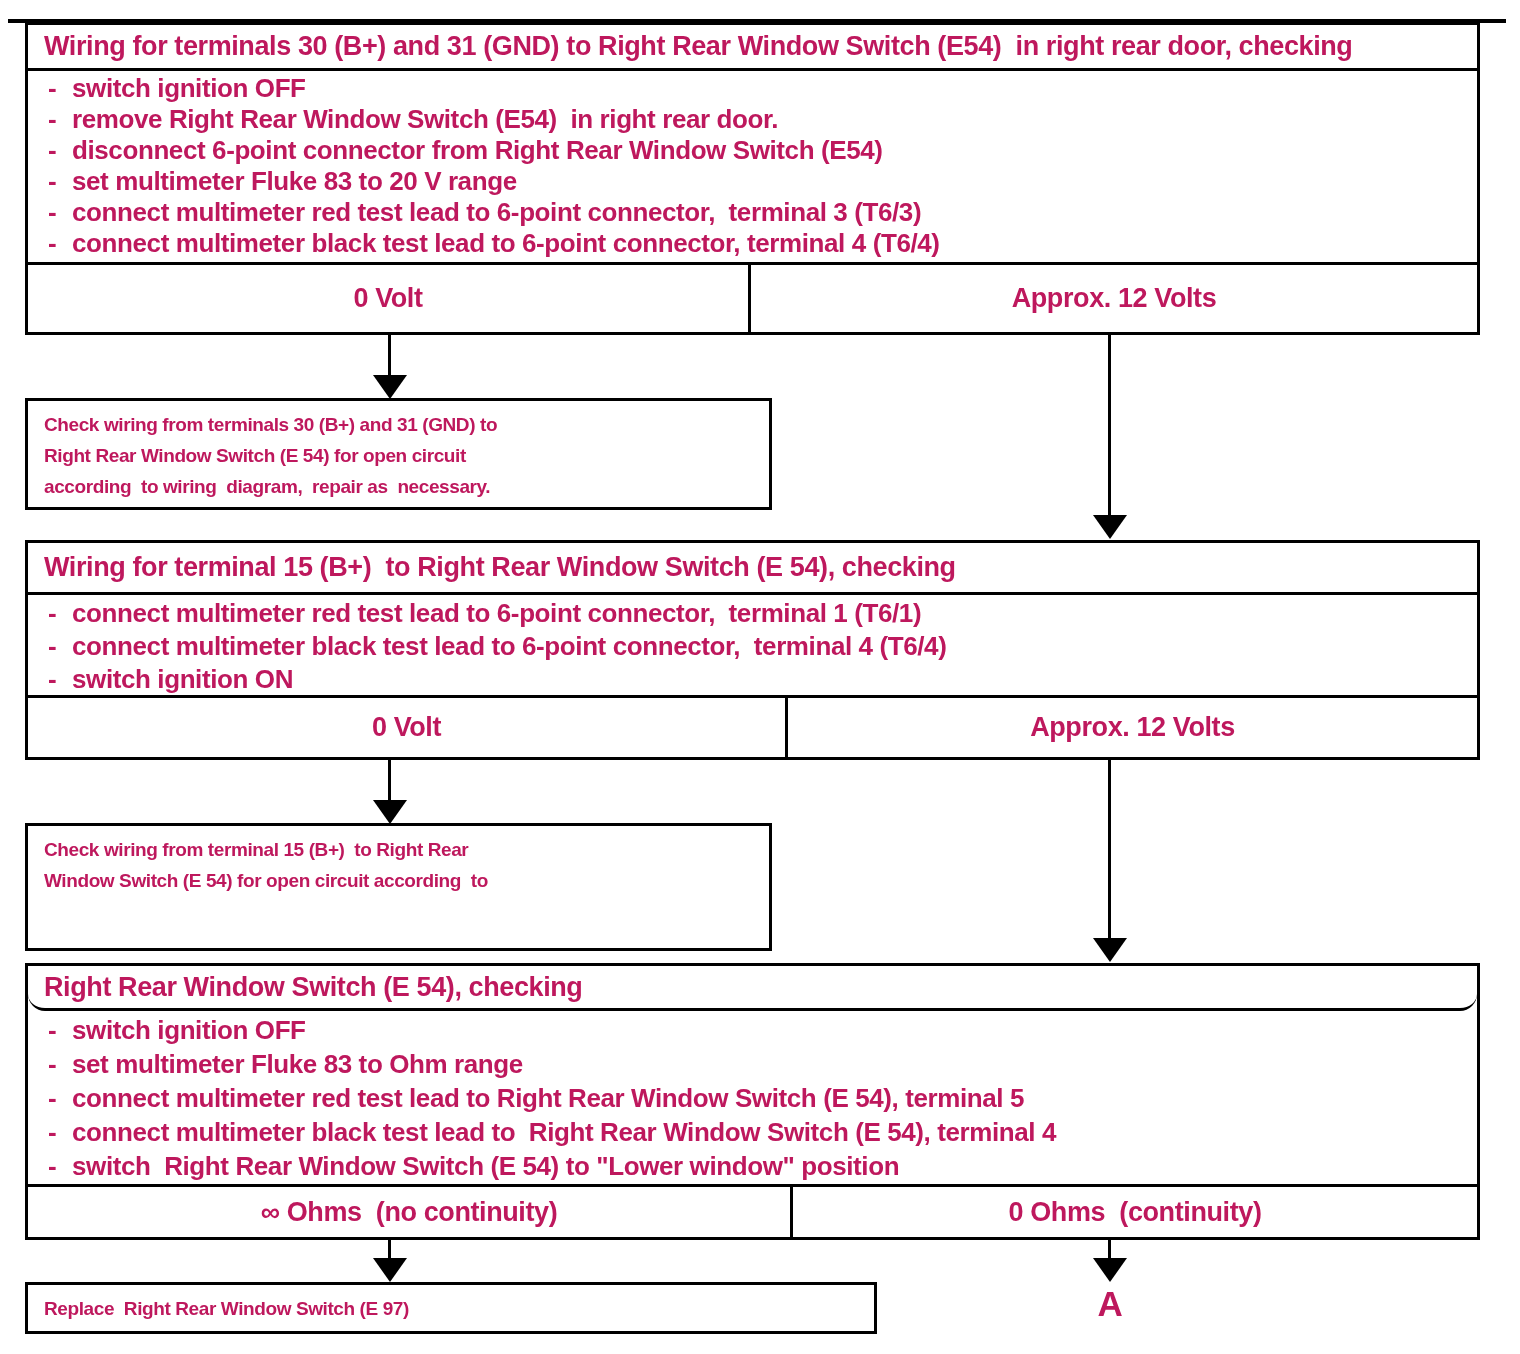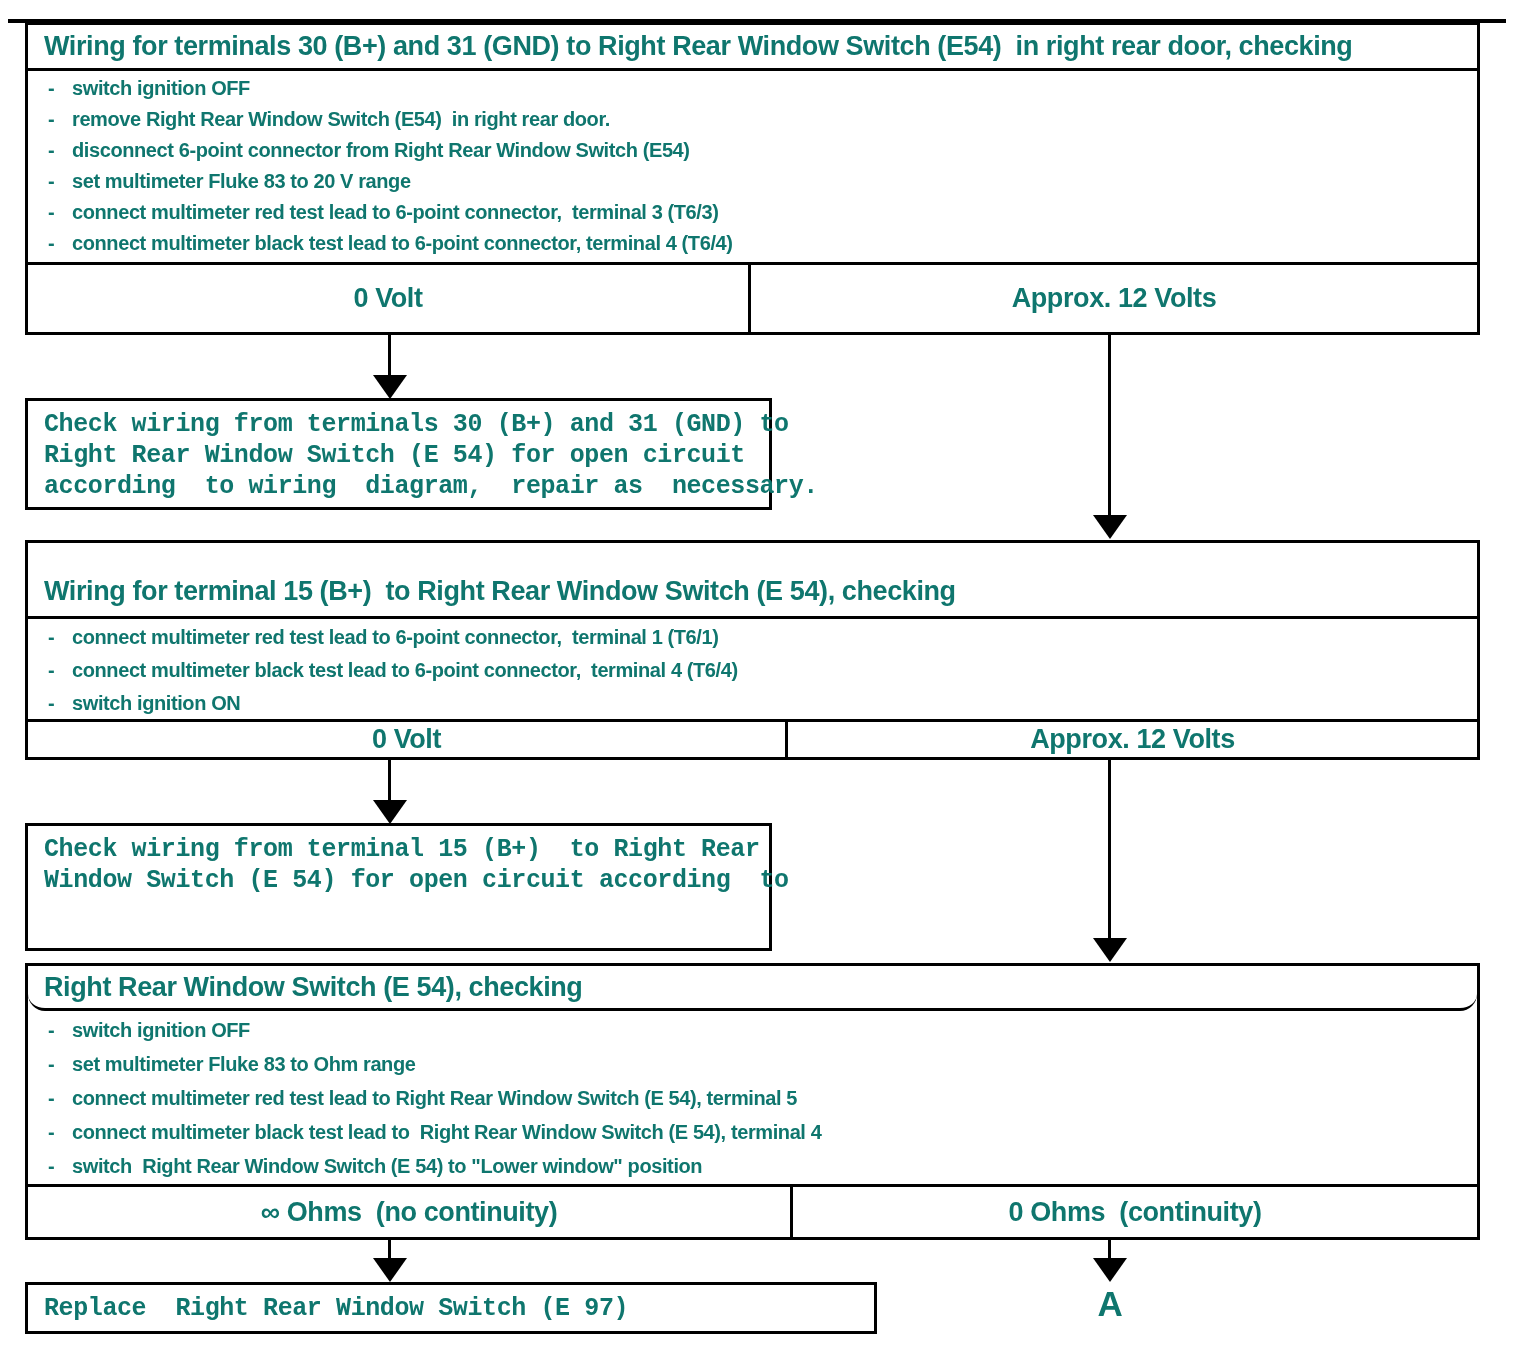--- a/index.html
+++ b/index.html
@@ -13,21 +13,21 @@
     width:1520px;height:1354px;
     background:#ffffff;
     color:#000;
     overflow:hidden;
   }
   
   .t{
     font-weight:bold;
     letter-spacing:-0.4px;
     white-space:pre;
-    color:#0f766e;
+    color:#be185d;
   }
 
   
   .tbox{
     position:absolute;
     box-sizing:border-box;
     border:3px solid #000;
     background:#fff;
     display:flex;
     flex-direction:column;
@@ -36,21 +36,21 @@
     box-sizing:border-box;
     border-bottom:3px solid #000;
     display:flex;
     align-items:center;
     padding-left:16px;
     font-size:27px;
   }
   .tbody{
     box-sizing:border-box;
     padding-top:2px;
-    font-size:20px;
+    font-size:26px;
   }
   .li{
     position:relative;
     padding-left:44px;
   }
   .li::before{
     content:"-";
     position:absolute;
     left:20px;top:0;
     font-weight:bold;
@@ -70,24 +70,23 @@
   }
   .rescell.leftcell{ border-right:3px solid #000; }
   .rescell.rightcell{ flex:1; }
 
   
   .abox{
     position:absolute;
     box-sizing:border-box;
     border:3px solid #000;
     background:#fff;
-    font-size:25px;
+    font-size:19px;
     line-height:31px;
     padding:8px 10px 0 16px;
-    font-family:Liberation Mono, monospace;
   }
 
   
   .vline{
     position:absolute;
     width:3px;
     background:#000;
   }
   .ahead{
     position:absolute;
@@ -136,21 +135,21 @@
   <div class="abox" style="left:25px;top:398px;width:747px;height:112px;">
     <div class="t">Check wiring from terminals 30 (B+) and 31 (GND) to</div>
     <div class="t">Right Rear Window Switch (E 54) for open circuit</div>
     <div class="t">according  to wiring  diagram,  repair as  necessary.</div>
   </div>
 
   <div class="vline" style="left:1108px;top:335px;height:182px;"></div>
   <div class="ahead" style="left:1093px;top:515px;"></div>
 
   <div class="tbox" style="left:25px;top:540px;width:1455px;height:220px;">
-    <div class="thead t" style="height:52px;margin-top:24px;">Wiring for terminal 15 (B+)  to Right Rear Window Switch (E 54), checking</div>
+    <div class="thead t" style="height:52px;">Wiring for terminal 15 (B+)  to Right Rear Window Switch (E 54), checking</div>
     <div class="tbody" style="height:100px;line-height:33px;">
       <div class="li t">connect multimeter red test lead to 6-point connector,  terminal 1 (T6/1)</div>
       <div class="li t">connect multimeter black test lead to 6-point connector,  terminal 4 (T6/4)</div>
       <div class="li t">switch ignition ON</div>
     </div>
     <div class="tres">
       <div class="rescell leftcell t" style="width:760px;">0 Volt</div>
       <div class="rescell rightcell t">Approx. 12 Volts</div>
     </div>
   </div>

